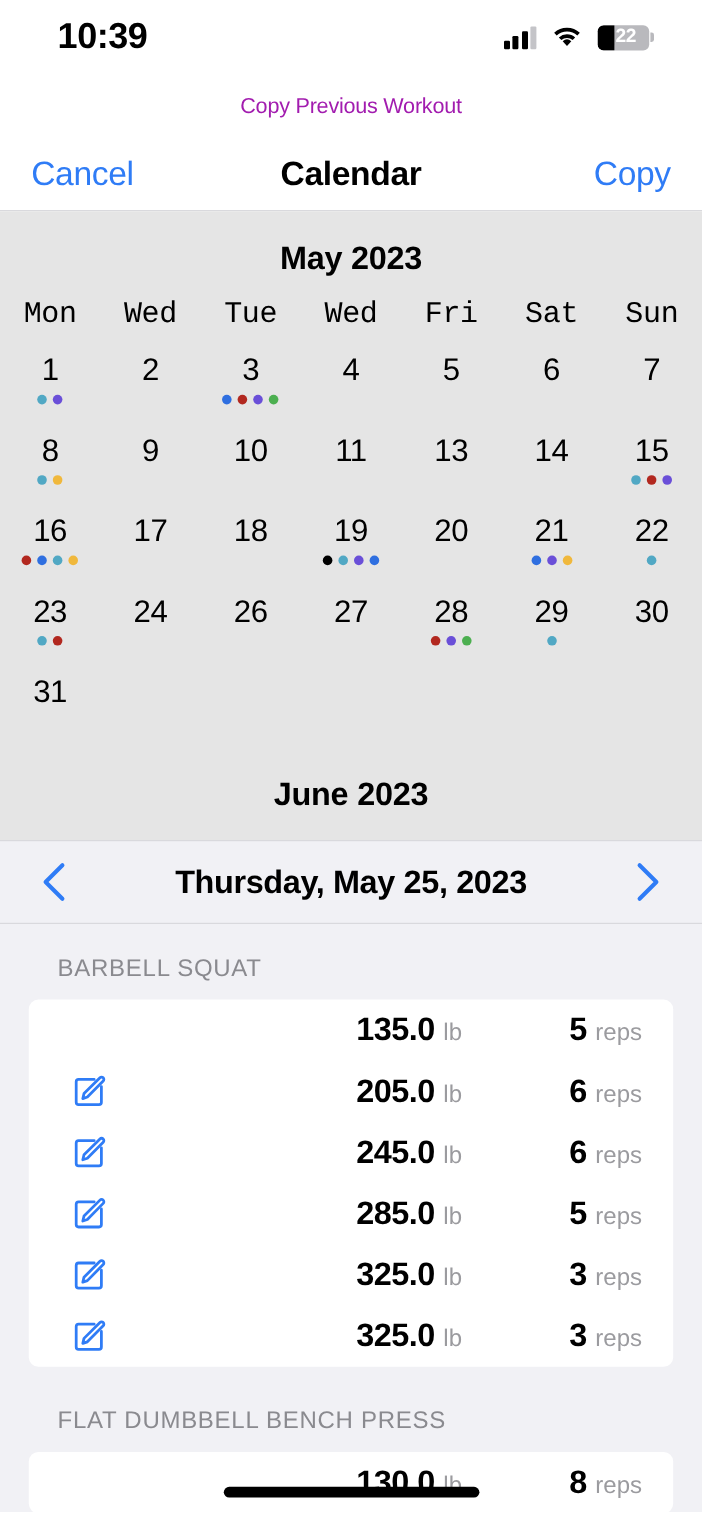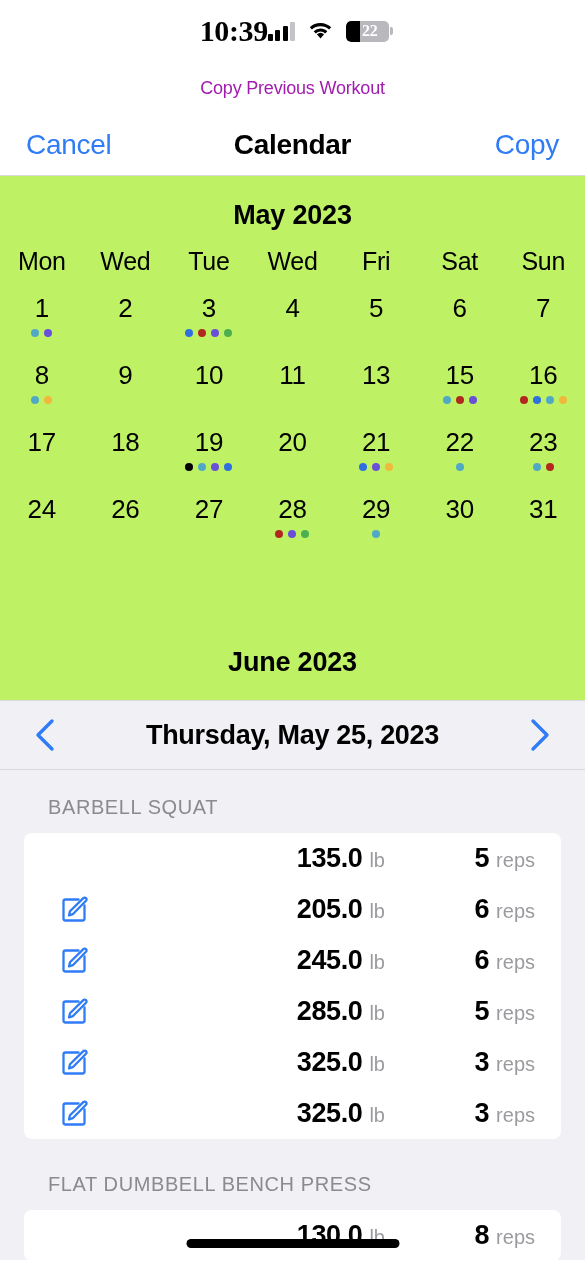--- a/index.html
+++ b/index.html
@@ -8,23 +8,22 @@
     background: #ffffff;
     font-family: "Liberation Sans", "DejaVu Sans", sans-serif;
     -webkit-font-smoothing: antialiased;
     overflow: hidden;
   }
   .phone { position: relative; width: 585px; height: 1266px; background: #ffffff; }
 
   
   .statusbar {
     position: relative; height: 62px; width: 100%;
-    display: flex; align-items: center; justify-content: center;
+    display: flex; align-items: center; justify-content: space-between;
     padding: 0 40px 0 48px;
-    font-family: Liberation Serif, serif;
   }
   .status-time { font-size: 30px; font-weight: 600; letter-spacing: -0.4px; color: #000; }
   .status-right { display: flex; align-items: center; gap: 12px; }
   .sig { display: flex; align-items: flex-end; gap: 2.5px; height: 20px; }
   .sig i { display: block; width: 5px; background: #000; border-radius: 1px; }
   .sig i:nth-child(1) { height: 7px; }
   .sig i:nth-child(2) { height: 11px; }
   .sig i:nth-child(3) { height: 15px; }
   .sig i:nth-child(4) { height: 19px; background: #c4c4c8; }
   .wifi { position: relative; width: 27px; height: 20px; }
@@ -52,29 +51,30 @@
   .navbar {
     position: relative; height: 62px; width: 100%;
     display: flex; align-items: center; justify-content: space-between;
     padding: 0 26px; border-bottom: 1px solid #d9d9dd; background: #fff;
   }
   .nav-btn { font-size: 28px; color: #2f7cf6; letter-spacing: -0.3px; background: none; border: none; font-family: inherit; cursor: pointer; }
   .nav-title { font-size: 28px; font-weight: 700; color: #000; letter-spacing: -0.3px;
     position: absolute; left: 0; right: 0; text-align: center; pointer-events: none; }
 
   
-  .cal { padding: 16px 0 0; background: #bef264; }
+  .cal { padding: 16px 0 0; background: #e5e5e5; }
   .cal-month {
     text-align: center; font-size: 27px; font-weight: 700; color: #000;
     letter-spacing: -0.2px; padding: 8px 0 14px;
   }
   .cal-grid { display: grid; grid-template-columns: repeat(7, 1fr); }
   .cal-dow {
     text-align: center; font-size: 25px; color: #000; letter-spacing: -0.3px;
     padding: 2px 0 16px;
+    font-family: Liberation Mono, monospace;
   }
   .cal-cell {
     position: relative; height: 67px;
     display: flex; flex-direction: column; align-items: center;
   }
   .cal-num {
     font-size: 26px; color: #000; letter-spacing: -0.3px; line-height: 1.1;
     height: 32px; display: flex; align-items: center; justify-content: center;
   }
   .cal-cell.today .cal-num { color: #2f7cf6; font-weight: 700; font-size: 32px; }
@@ -226,20 +226,24 @@
         <div class="cal-cell">
           <div class="cal-num">10</div>
           <div class="cal-dots"></div>
         </div>
         <div class="cal-cell">
           <div class="cal-num">11</div>
           <div class="cal-dots"></div>
         </div>
         <div class="cal-cell">
           <div class="cal-num">13</div>
+          <div class="cal-dots"></div>
+        </div>
+        <div class="cal-cell">
+          <div class="cal-num">14</div>
           <div class="cal-dots"></div>
         </div>
         <div class="cal-cell">
           <div class="cal-num">15</div>
           <div class="cal-dots">
             <b style="background: rgb(81, 168, 196);"></b>
             <b style="background: rgb(178, 40, 31);"></b>
             <b style="background: rgb(106, 79, 216);"></b>
           </div>
         </div>

